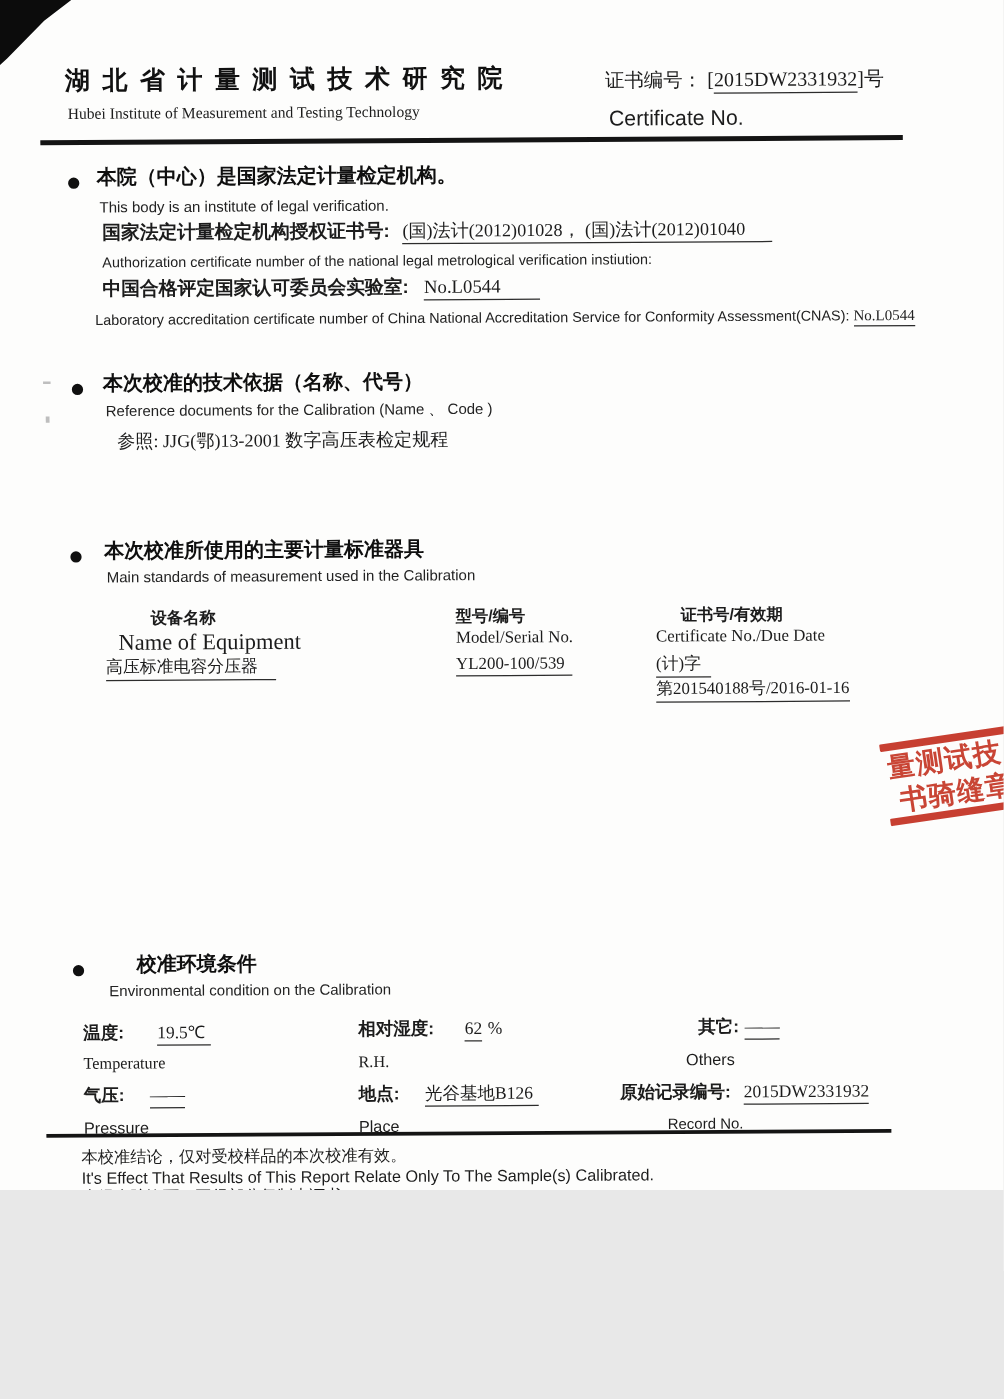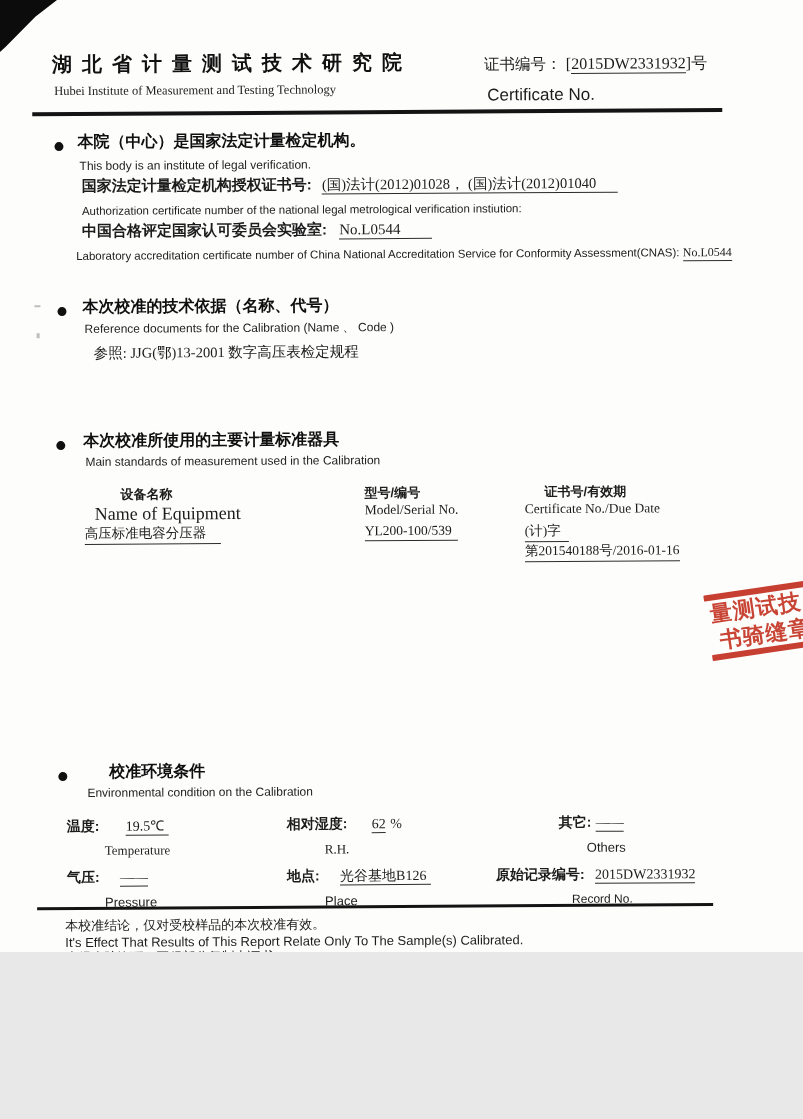--- a/index.html
+++ b/index.html
@@ -29,21 +29,21 @@
   .sec-en{font-size:12px;color:#222;}
   .small-en{font-size:11.5px;color:#222;}
   
   .stamp{position:absolute;left:711px;top:588px;width:125px;transform:rotate(-8deg);color:#c53726;opacity:.93;}
   .stamp-bar{height:6px;background:#c33122;border-radius:1px;margin:0 -4px;}
   .stamp-text{font-size:22px;font-weight:bold;letter-spacing:1px;line-height:27px;text-align:left;
         font-family:"Liberation Serif",serif;}
   
   .env-lab{font-weight:600;font-size:14px;}
   .env-val{font-family:"Liberation Serif",serif;font-size:14px;}
-  .env-en{font-size:13px;margin-left:38px;}
+  .env-en{font-size:13px;}
   .notes{font-size:13px;line-height:16px;}
   .footer-page{left:0;right:0;top:1052px;text-align:center;font-size:14.5px;letter-spacing:3px;
         font-family:"Liberation Serif",serif;}
 </style>
 </head>
 <body>
 
 <div class="page">
 
   <div class="corner-artifact"></div>

